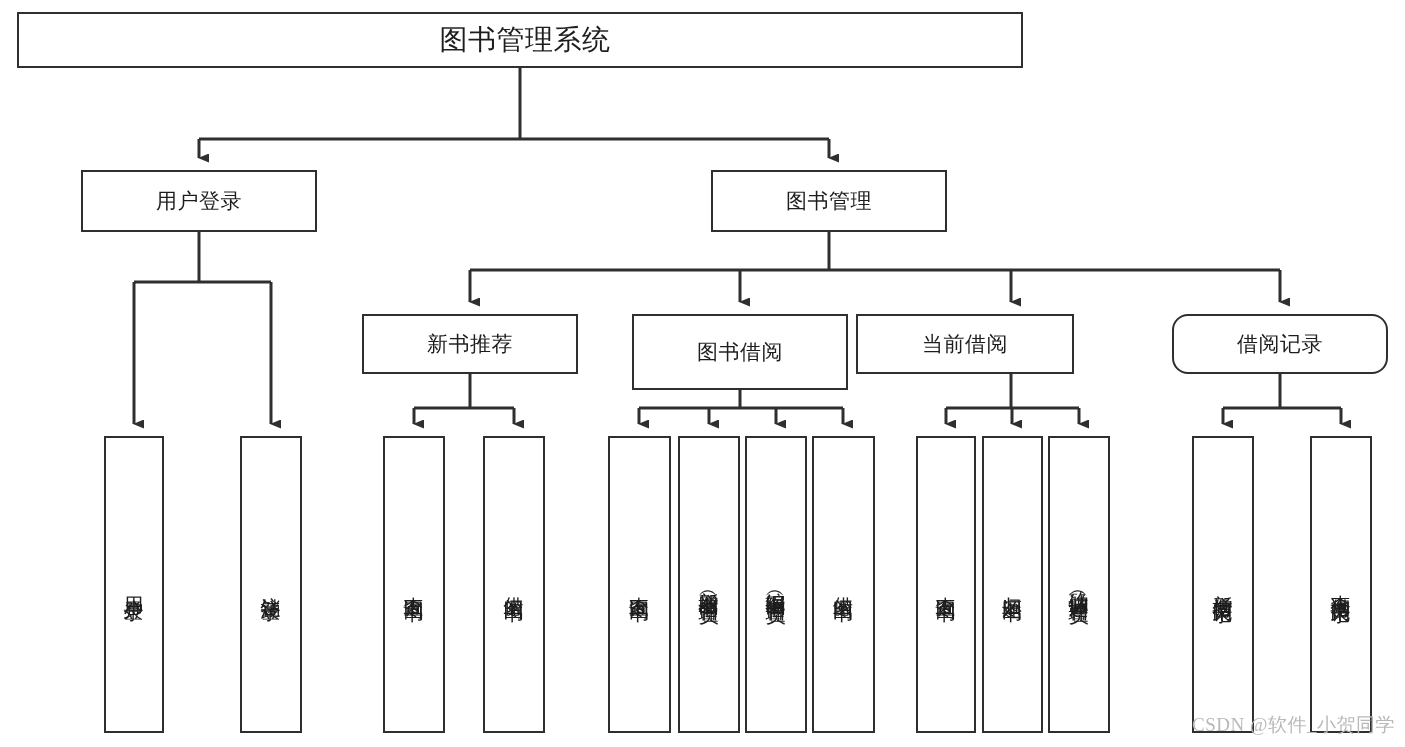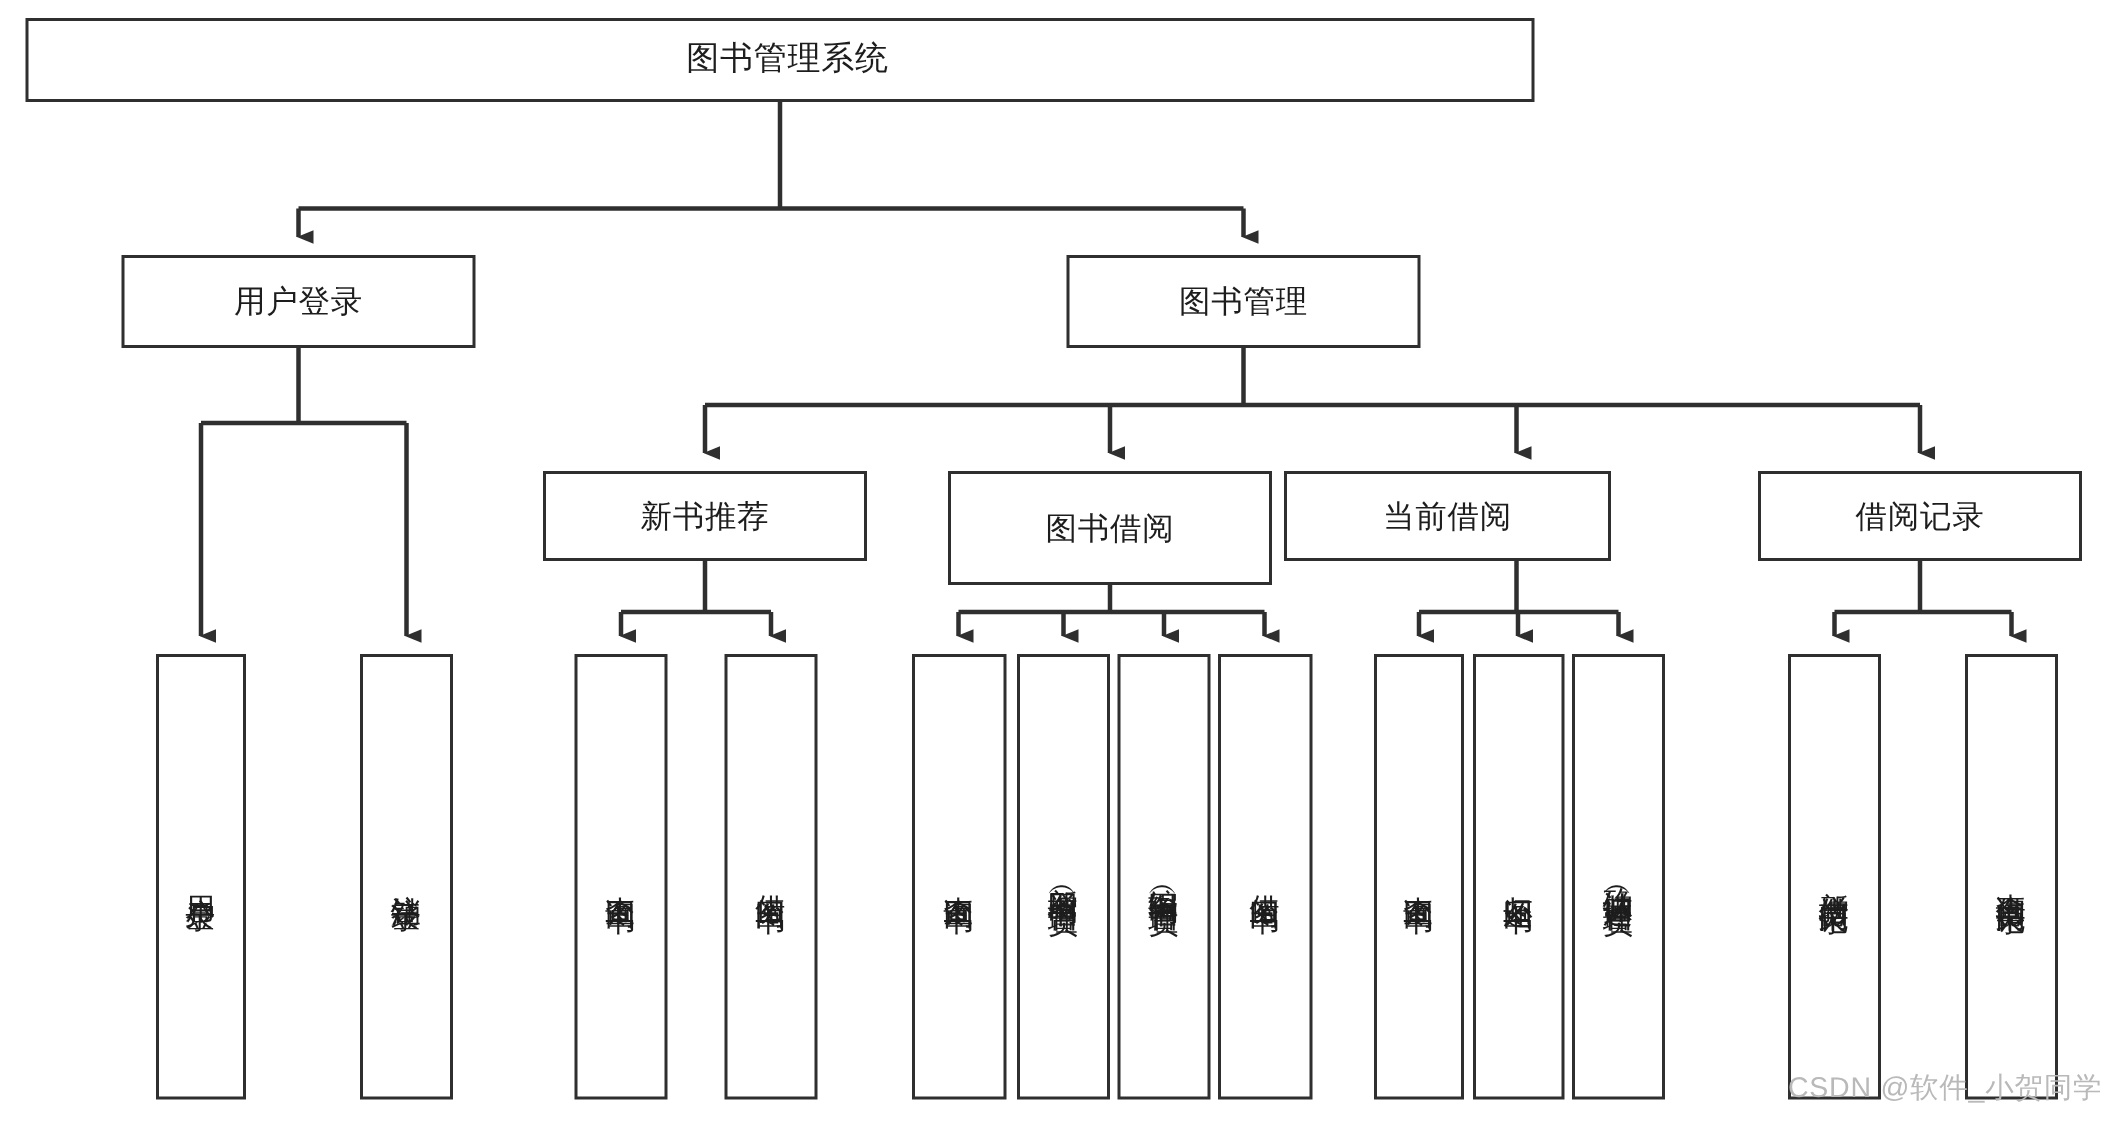--- a/index.html
+++ b/index.html
@@ -46,29 +46,29 @@
   }
   .node.vertical .node-label {
     writing-mode: vertical-rl;
     text-orientation: upright;
     font-size: 20px;
     letter-spacing: 2px;
     line-height: 1.0;
     white-space: normal;
     max-height: 280px;
   }
-  .node.root .node-label { font-size: 22px; margin-left: 10px; }
+  .node.root .node-label { font-size: 28px; margin-left: 10px; }
   .watermark {
     position: absolute;
     color: #b9b9b9;
     font-size: 19px;
     letter-spacing: 0.5px;
     white-space: nowrap;
     z-index: 3;
-    font-family: Liberation Sans, sans-serif;
+    font-family: Liberation Serif, serif;
   }
 </style>
 </head>
 <body>
 
 <div id="canvas">
 
   <svg id="edges" viewBox="0 0 1405 747" width="1405" height="747" xmlns="http://www.w3.org/2000/svg">
     <defs>
       <marker id="arrow" markerWidth="9" markerHeight="11" refX="4.5" refY="10" orient="auto" markerUnits="userSpaceOnUse">
@@ -133,21 +133,21 @@
 
   <div class="node" style="left:362px; top:314px; width:216px; height:60px;">
     <span class="node-label">新书推荐</span>
   </div>
   <div class="node" style="left:632px; top:314px; width:216px; height:76px;">
     <span class="node-label">图书借阅</span>
   </div>
   <div class="node" style="left:856px; top:314px; width:218px; height:60px;">
     <span class="node-label">当前借阅</span>
   </div>
-  <div class="node" style="left:1172px; top:314px; width:216px; height:60px;">
+  <div class="node" style="left:1172px; top:314px; width:216px; height:60px;border-radius:16px;">
     <span class="node-label">借阅记录</span>
   </div>
 
   <div class="node vertical" style="left:104px; top:436px; width:60px; height:297px;">
     <span class="node-label">用户登录</span>
   </div>
   <div class="node vertical" style="left:240px; top:436px; width:62px; height:297px;">
     <span class="node-label">注销登录</span>
   </div>
 

